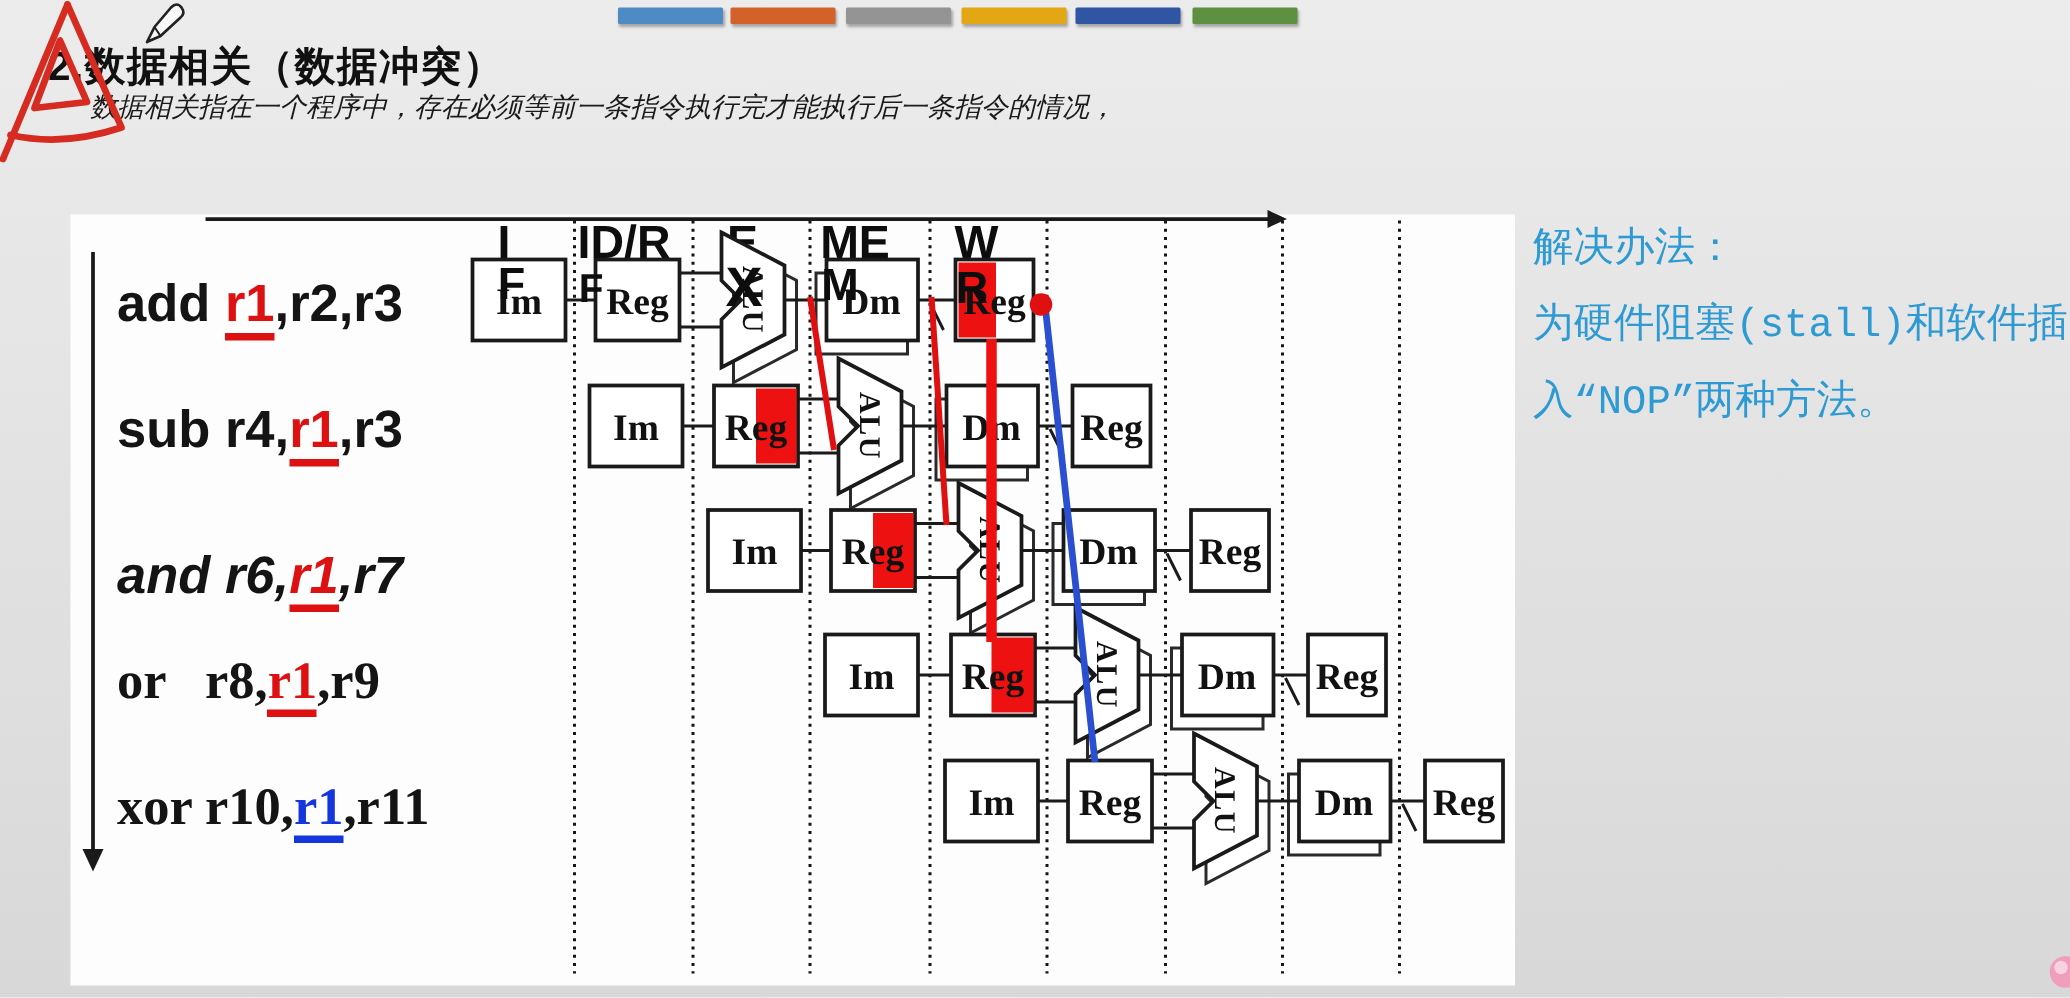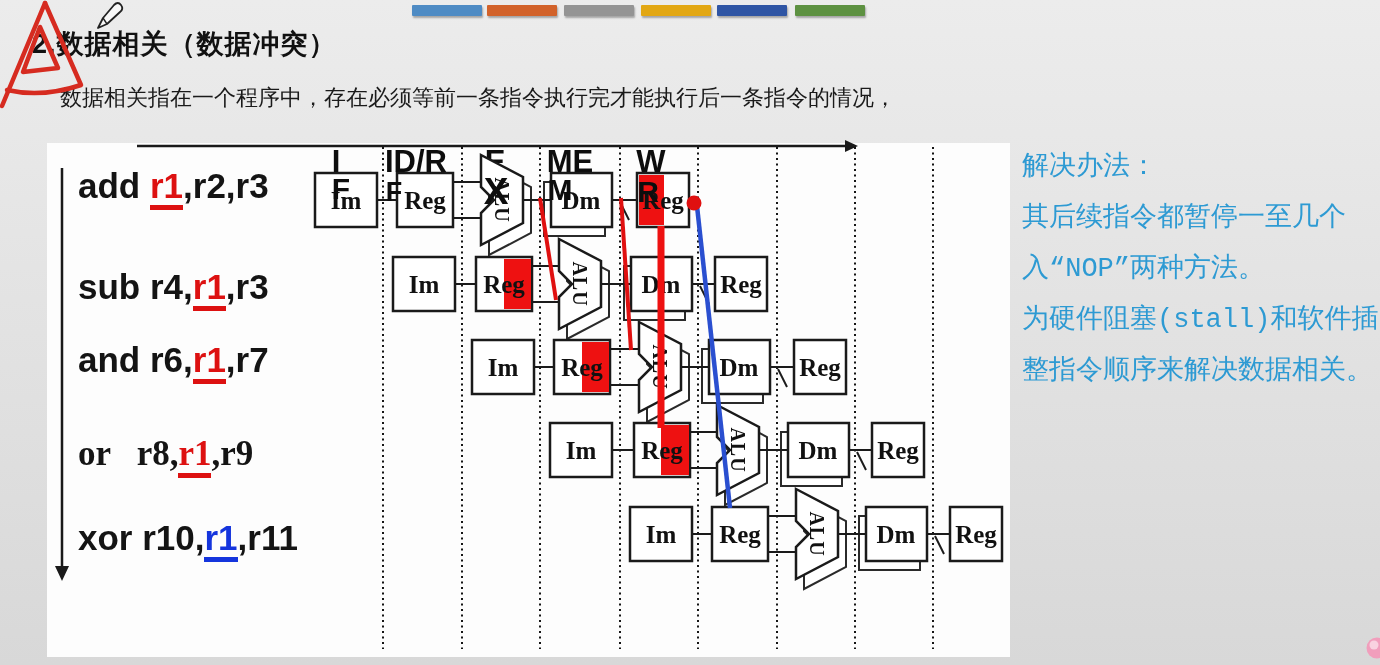--- a/index.html
+++ b/index.html
@@ -8,22 +8,22 @@
     background:linear-gradient(180deg,#ececec 0%,#e4e4e4 40%,#d8d8d8 100%);
     font-family:"Liberation Sans",sans-serif;
   }
   
   #top-bars{position:absolute;left:0;top:0;width:1380px;height:22px;}
   .bar{position:absolute;top:5px;width:70px;height:11px;border-radius:1px;
        box-shadow:1px 2px 2px rgba(0,0,0,.30);}
   
   #title{position:absolute;left:32px;top:26px;font-size:27px;font-weight:bold;color:#111;
          letter-spacing:1px;}
-  #body-text{position:absolute;left:60px;top:84px;font-size:22px;color:#1a1a1a;
-             line-height:28px;font-family:"Liberation Serif",serif;}
+  #body-text{position:absolute;left:60px;top:57px;font-size:18px;color:#1a1a1a;
+             line-height:28px;font-family:"Liberation Serif",serif;font-style:italic;}
   
   #white-panel{position:absolute;left:47px;top:143px;width:963px;height:514px;background:#fdfdfd;}
   
   .instr{position:absolute;left:78px;height:44px;font-size:35px;font-weight:bold;color:#141414;
          white-space:pre;letter-spacing:0px;}
   .instr .hl{border-bottom:5px solid;padding-bottom:0px;}
   
   #solutions{position:absolute;left:1022px;top:142px;width:356px;}
   .sol-line{height:51px;line-height:51px;font-size:27px;white-space:nowrap;
             font-family:Liberation Mono, monospace;font-weight:500;}
@@ -54,33 +54,31 @@
 
   <div id="title">2.数据相关（数据冲突）</div>
 
   <div id="body-text">
     <div>数据相关指在一个程序中，存在必须等前一条指令执行完才能执行后一条指令的情况，</div>
   </div>
 
   <div id="white-panel"></div>
 
   <div id="instructions">
-      <div class="instr" style="top: 166px;"><span>add </span><span class="hl" style="color: rgb(221, 17, 17);">r1</span><span>,r2,r3</span></div>
+      <div class="instr" style="top: 183px;"><span>add </span><span class="hl" style="color: rgb(221, 17, 17);">r1</span><span>,r2,r3</span></div>
       <div class="instr" style="top: 267px;"><span>sub r4,</span><span class="hl" style="color: rgb(221, 17, 17);">r1</span><span>,r3</span></div>
-      <div class="instr" style="top: 340px;"><span>and r6,</span><span class="hl" style="color: rgb(221, 17, 17);">r1</span><span>,r7</span></div>
+      <div class="instr" style="top: 364px; font-style: italic;"><span>and r6,</span><span class="hl" style="color: rgb(221, 17, 17);">r1</span><span>,r7</span></div>
       <div class="instr" style="top: 434px; font-family: Liberation Serif, serif;"><span>or   r8,</span><span class="hl" style="color: rgb(221, 17, 17);">r1</span><span>,r9</span></div>
-      <div class="instr" style="top: 518px;"><span>xor r10,</span><span class="hl" style="color: rgb(21, 53, 221);">r1</span><span>,r11</span></div>
+      <div class="instr" style="top: 518px; font-family: Liberation Serif, serif;"><span>xor r10,</span><span class="hl" style="color: rgb(21, 53, 221);">r1</span><span>,r11</span></div>
     </div>
 
   <div id="solutions" style="color: rgb(45, 154, 211);">
     <div class="sol-line">解决办法：</div>
-    <div class="sol-line">其后续指令都暂停一至几个</div>
+    <div class="sol-line">为硬件阻塞(stall)和软件插</div>
     <div class="sol-line">入“NOP”两种方法。</div>
-    <div class="sol-line">为硬件阻塞(stall)和软件插</div>
-    <div class="sol-line">整指令顺序来解决数据相关。</div>
   </div>
 
   <svg id="diagram" viewBox="0 0 1380 665">
 
     <g>
       <line class="conn" x1="137" y1="146" x2="851" y2="146" style="stroke-width:2.5px"></line>
       <polygon points="845,140 858,146 845,152" fill="#1a1a1a"></polygon>
     </g>
 
     <g>

